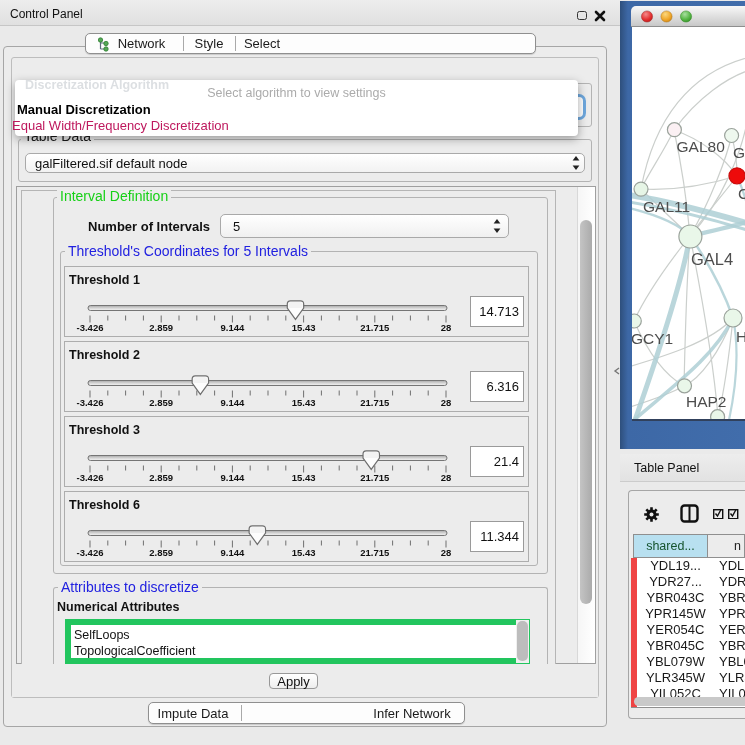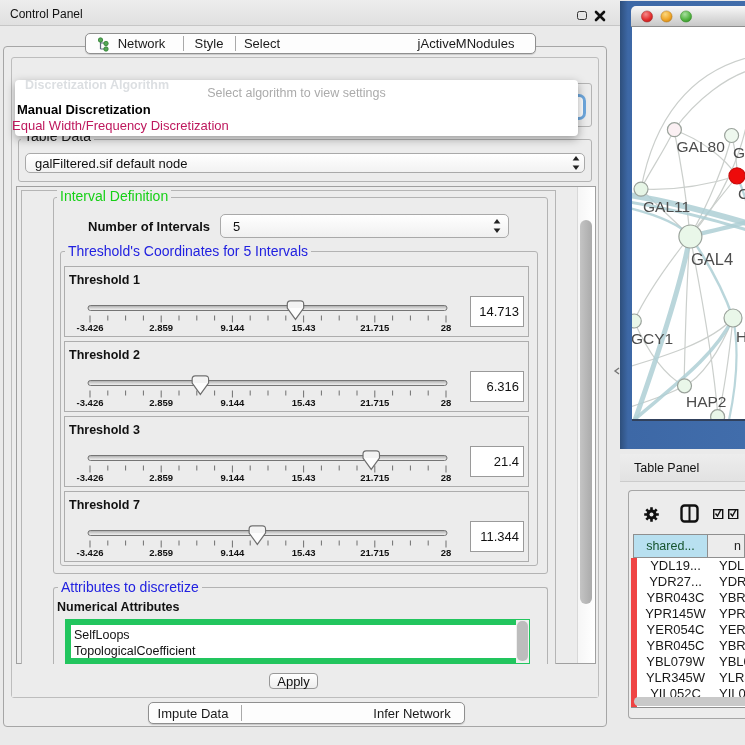--- a/index.html
+++ b/index.html
@@ -26,21 +26,20 @@
   <svg class="abs" style="left:12px;top:3px;" width="13" height="15" viewBox="0 0 13 15">
     <path d="M2.5 3 V12 M2.5 6 H7 M2.5 12 H7" stroke="#5a6b7a" stroke-width="1.2" fill="none"></path>
     <circle cx="2.5" cy="3" r="2.2" fill="#55a855" stroke="#2e7d32" stroke-width="0.8"></circle>
     <circle cx="8" cy="6.5" r="2.2" fill="#55a855" stroke="#2e7d32" stroke-width="0.8"></circle>
     <circle cx="8" cy="12" r="2.2" fill="#55a855" stroke="#2e7d32" stroke-width="0.8"></circle>
   </svg>
   <div class="div" style="left:97px;"></div>
   <div class="seg" style="left:98px;width:50px;">Style</div>
   <div class="div" style="left:149px;"></div>
   <div class="seg" style="left:150px;width:52px;">Select</div>
-  <div class="seg" style="left:311px;right:0;">jActiveMNodules</div>
 </div>
 
 <div class="grp" style="left:18px;top:83px;width:574px;height:44px;"></div>
 
 <div class="abs" style="left:566px;top:94px;width:20px;height:26px;border:3px solid #6ea7dd;border-radius:7px;background:#fff;"></div>
 
 <div class="grp" style="left:18px;top:139px;width:574px;height:43px;"></div>
 <div class="gtitle" style="left:21px;top:130px;color:#1a1a1a;">Table Data</div>
 
 <div class="abs" style="left:25px;top:153px;width:560px;height:20px;background:linear-gradient(#ffffff,#f2f2f2);border:1px solid #a9a9a9;border-radius:5px;"></div>
@@ -146,21 +145,21 @@
     <text x="310.8" y="39" text-anchor="middle" font-size="9.5" font-weight="bold" fill="#111" font-family="Liberation Sans">21.715</text>
     <text x="382.0" y="39" text-anchor="middle" font-size="9.5" font-weight="bold" fill="#111" font-family="Liberation Sans">28</text>
     <g transform="translate(307.23,18)">
       <path d="M -8.2 -2 L -8.2 -6 Q -8.2 -9.2 -5 -9.2 L 5 -9.2 Q 8.2 -9.2 8.2 -6 L 8.2 -2 L 0 9.4 Z" fill="#fdfdfd" stroke="#6e6e6e" stroke-width="1.2"></path>
       <path d="M -7 -2 L -7 -5.4 Q -7 -8 -4.4 -8 L 4.4 -8 Q 7 -8 7 -5.4 L 7 -2 Z" fill="#f3f3f3"></path>
     </g>
   </svg>
 <div class="abs" style="left:470px;top:446px;width:54px;height:31px;background:#fff;border:1px solid #9a9a9a;display:flex;align-items:center;justify-content:flex-end;padding-right:4px;font-size:13px;color:#111;">21.4</div>
 
 <div class="abs" style="left:64px;top:491px;width:465px;height:71px;background:#ececec;border:1px solid #adadad;"></div>
-<div class="abs" style="left:69px;top:498px;font-size:12.5px;font-weight:bold;color:#111;">Threshold 7</div>
+<div class="abs" style="left:69px;top:498px;font-size:12.5px;font-weight:bold;color:#111;">Threshold 6</div>
 <svg class="abs" style="left:64px;top:517px;" width="465" height="42" viewBox="0 0 465 42">
     <defs>
       <linearGradient id="gv4" x1="0" y1="0" x2="0" y2="1">
         <stop offset="0" stop-color="#a8a8a8"></stop>
         <stop offset="0.55" stop-color="#d8d8d8"></stop>
         <stop offset="1" stop-color="#f4f4f4"></stop>
       </linearGradient>
     </defs>
     <rect x="24" y="13.5" width="359" height="5" rx="2.5" fill="url(#gv4)" stroke="#757575" stroke-width="1"></rect>
     <path d="M 26.00 23.5 V 30.5 M 43.80 23.5 V 28.5 M 61.60 23.5 V 28.5 M 79.40 23.5 V 28.5 M 97.20 23.5 V 30.5 M 115.00 23.5 V 28.5 M 132.80 23.5 V 28.5 M 150.60 23.5 V 28.5 M 168.40 23.5 V 30.5 M 186.20 23.5 V 28.5 M 204.00 23.5 V 28.5 M 221.80 23.5 V 28.5 M 239.60 23.5 V 30.5 M 257.40 23.5 V 28.5 M 275.20 23.5 V 28.5 M 293.00 23.5 V 28.5 M 310.80 23.5 V 30.5 M 328.60 23.5 V 28.5 M 346.40 23.5 V 28.5 M 364.20 23.5 V 28.5 M 382.00 23.5 V 30.5" stroke="#6f6f6f" stroke-width="1"></path>

